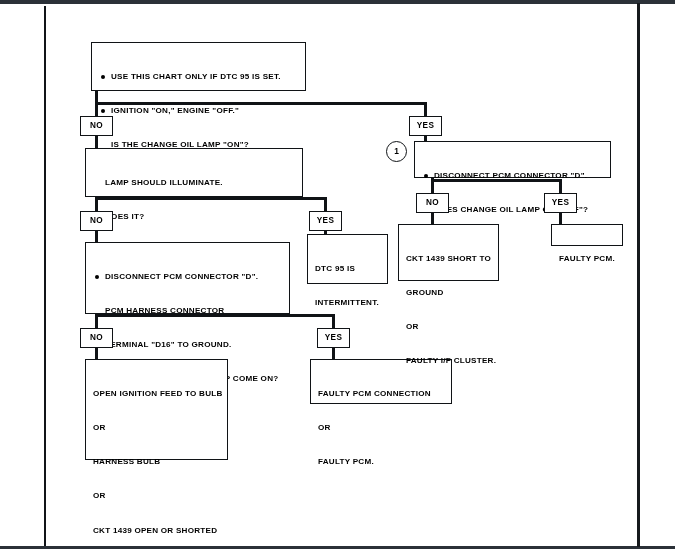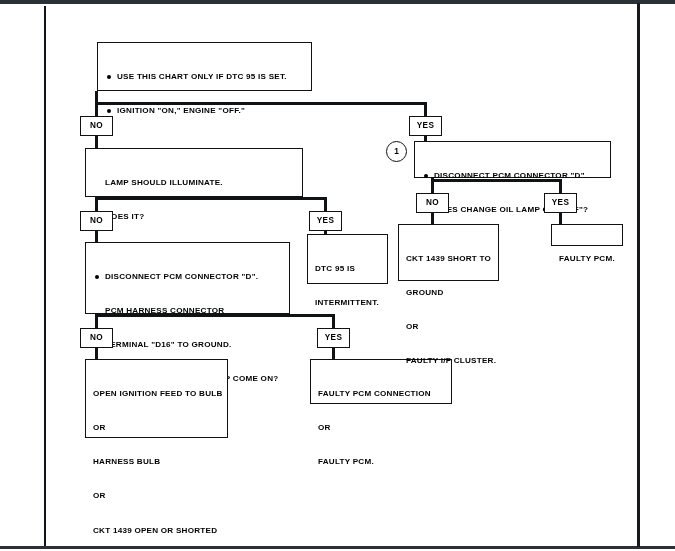--- a/index.html
+++ b/index.html
@@ -124,23 +124,24 @@
 </head>
 <body>
 
 <div id="page">
 
   <div class="frame-top"></div>
   <div class="frame-bottom"></div>
   <div class="frame-right"></div>
   <div class="binding-rule"></div>
 
-  <div class="box bulleted" style="left:97px; top:42px; width:215px; height:49px;">
+  <div class="box bulleted" style="left:91px; top:42px; width:215px; height:49px;">
     <span class="line bullet">USE THIS CHART ONLY IF DTC 95 IS SET.</span>
     <span class="line bullet">IGNITION "ON," ENGINE "OFF."</span>
+    <span class="line indent">IS THE CHANGE OIL LAMP "ON"?</span>
   </div>
 
   <div class="conn vline" style="left:95px; top:91px; height:14px;"></div>
   <div class="conn hline" style="left:95px; top:102px; width:332px;"></div>
   <div class="conn vline" style="left:95px; top:102px; height:15px;"></div>
   <div class="conn vline" style="left:424px; top:102px; height:15px;"></div>
 
   <div class="tag" style="left:80px; top:116px;">NO</div>
   <div class="tag" style="left:409px; top:116px;">YES</div>
 
@@ -176,21 +177,21 @@
 
   <div class="conn vline" style="left:95px; top:314px; height:12px;"></div>
   <div class="conn hline" style="left:95px; top:314px; width:240px;"></div>
   <div class="conn vline" style="left:95px; top:314px; height:15px;"></div>
   <div class="conn vline" style="left:332px; top:314px; height:15px;"></div>
 
   <div class="tag" style="left:80px; top:328px;">NO</div>
   <div class="tag" style="left:317px; top:328px;">YES</div>
 
   <div class="conn vline" style="left:95px; top:348px; height:12px;"></div>
-  <div class="box" style="left:85px; top:359px; width:143px; height:79px;">
+  <div class="box" style="left:85px; top:359px; width:143px; height:101px;">
     <span class="line">OPEN IGNITION FEED TO BULB</span>
     <span class="line">OR</span>
     <span class="line">HARNESS BULB</span>
     <span class="line">OR</span>
     <span class="line">CKT 1439 OPEN OR SHORTED</span>
     
   </div>
 
   <div class="conn vline" style="left:332px; top:348px; height:12px;"></div>
   <div class="box" style="left:310px; top:359px; width:142px; height:45px;">

